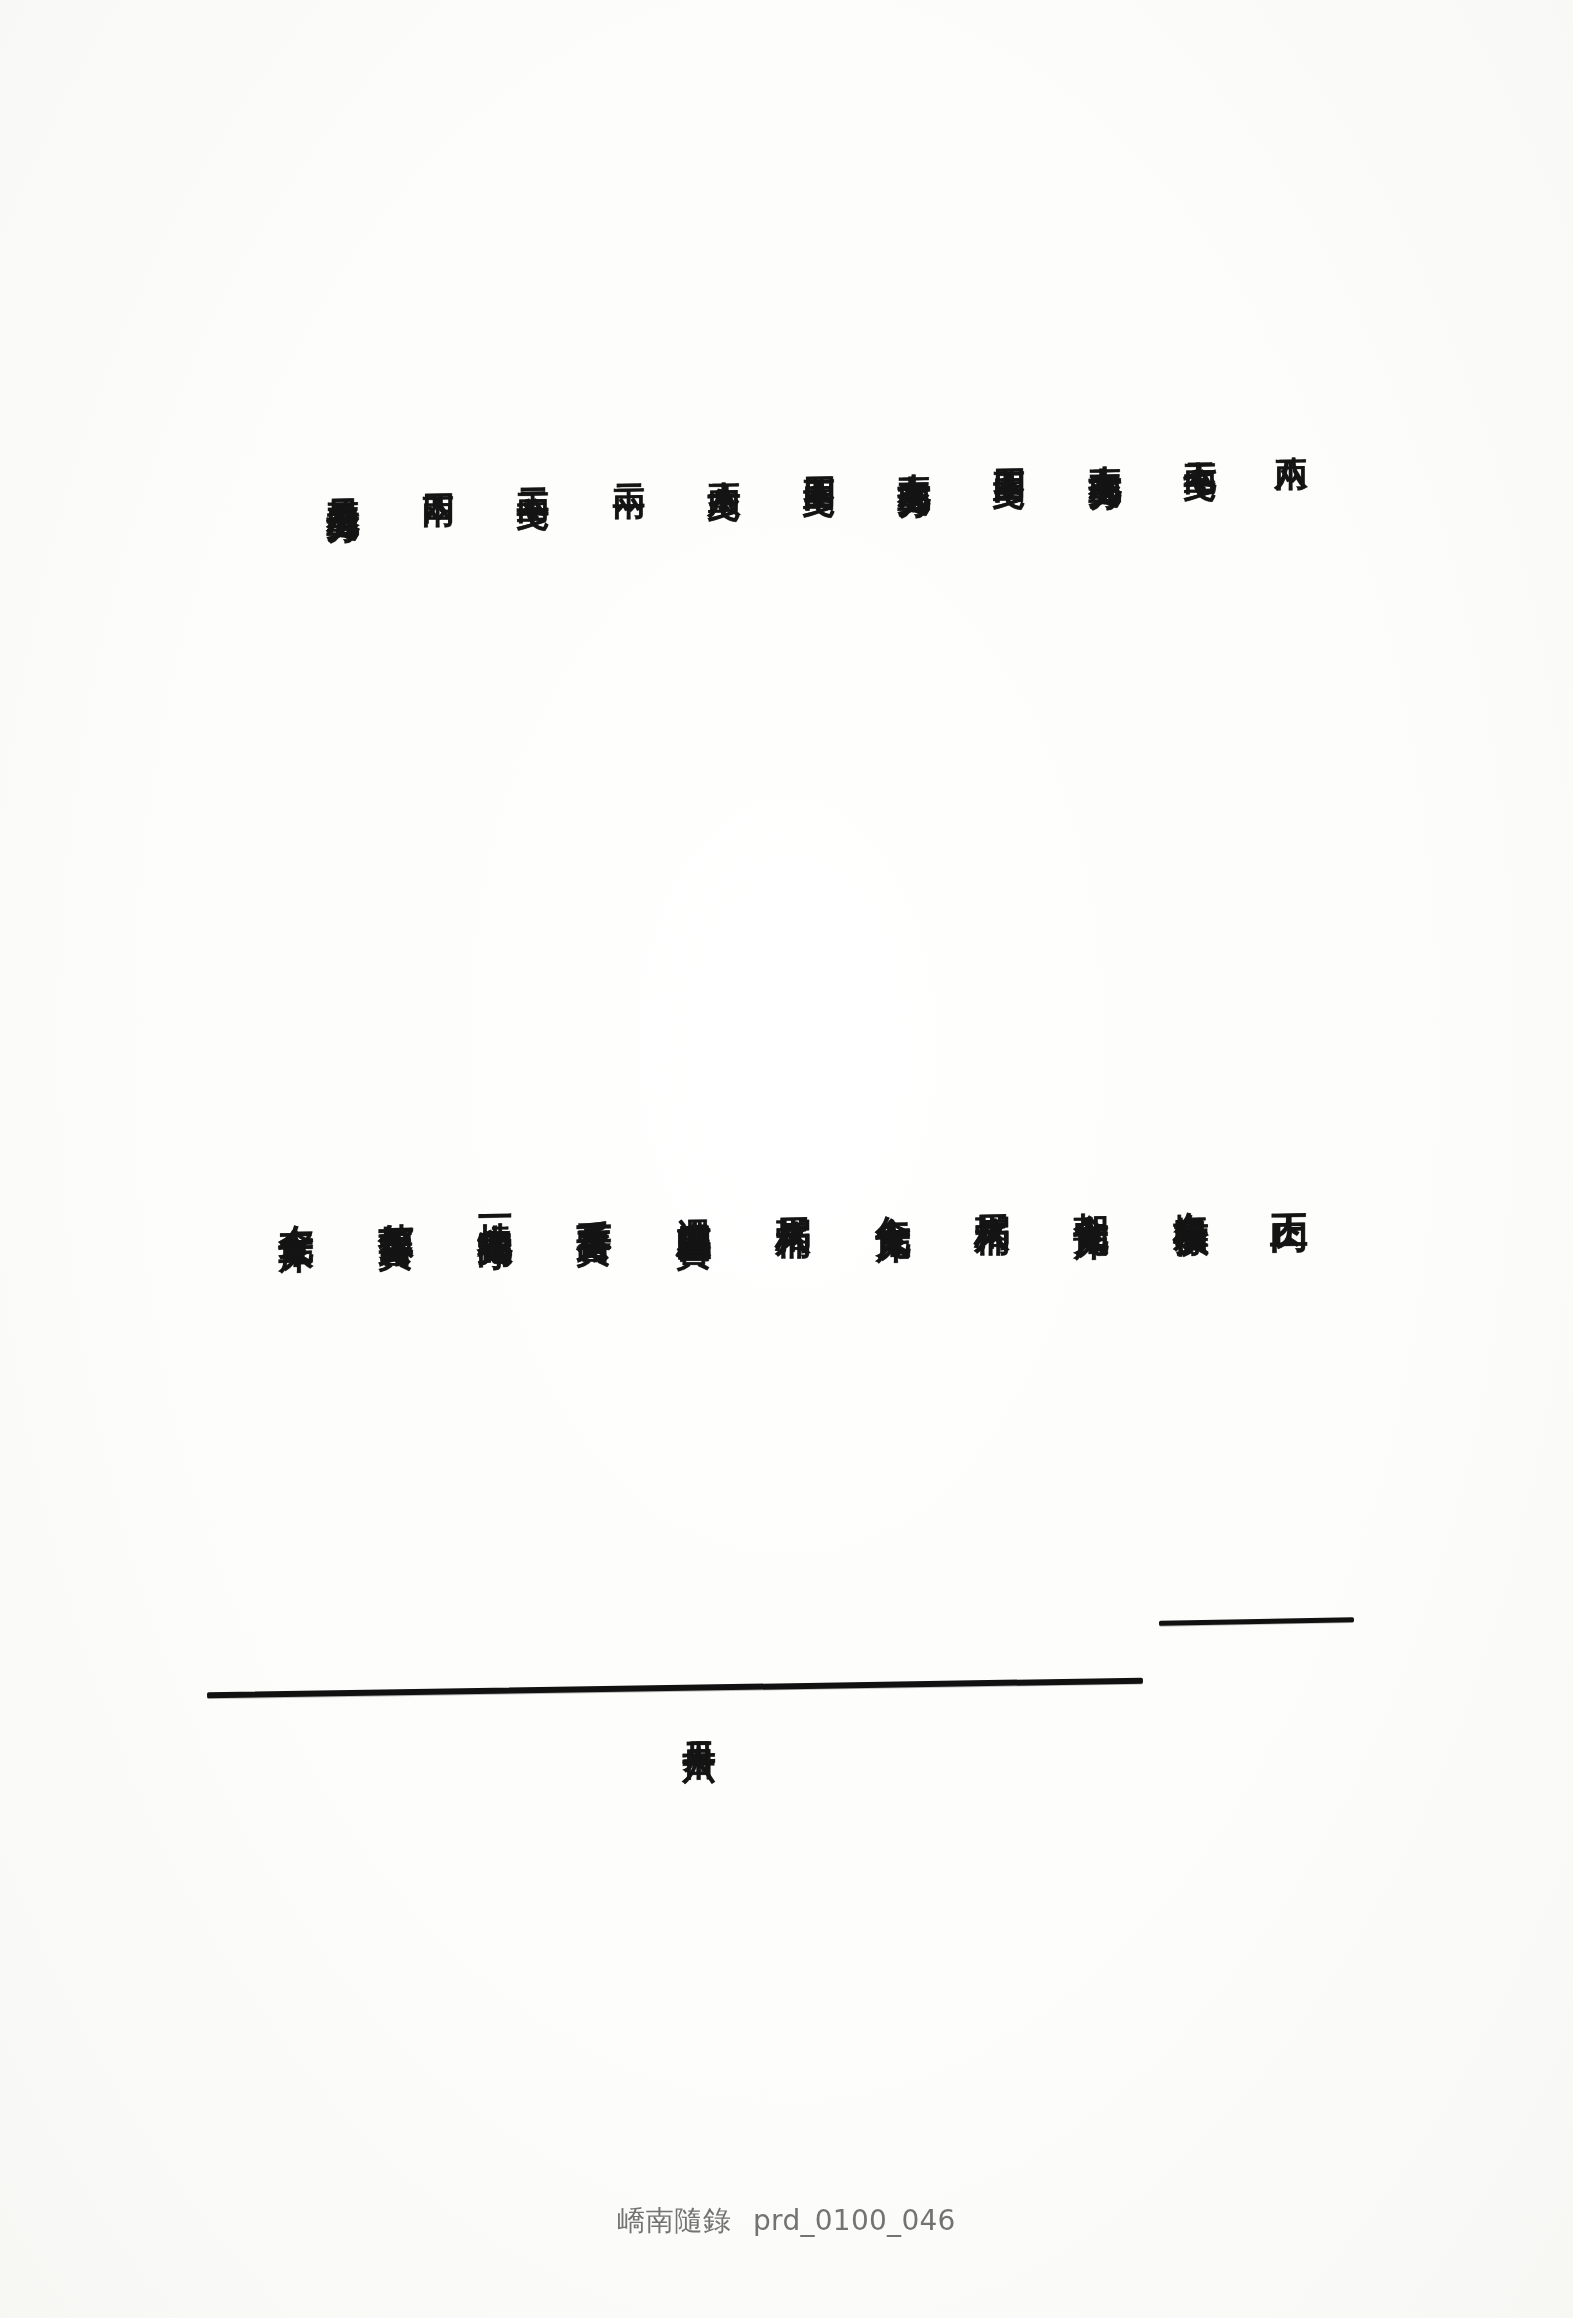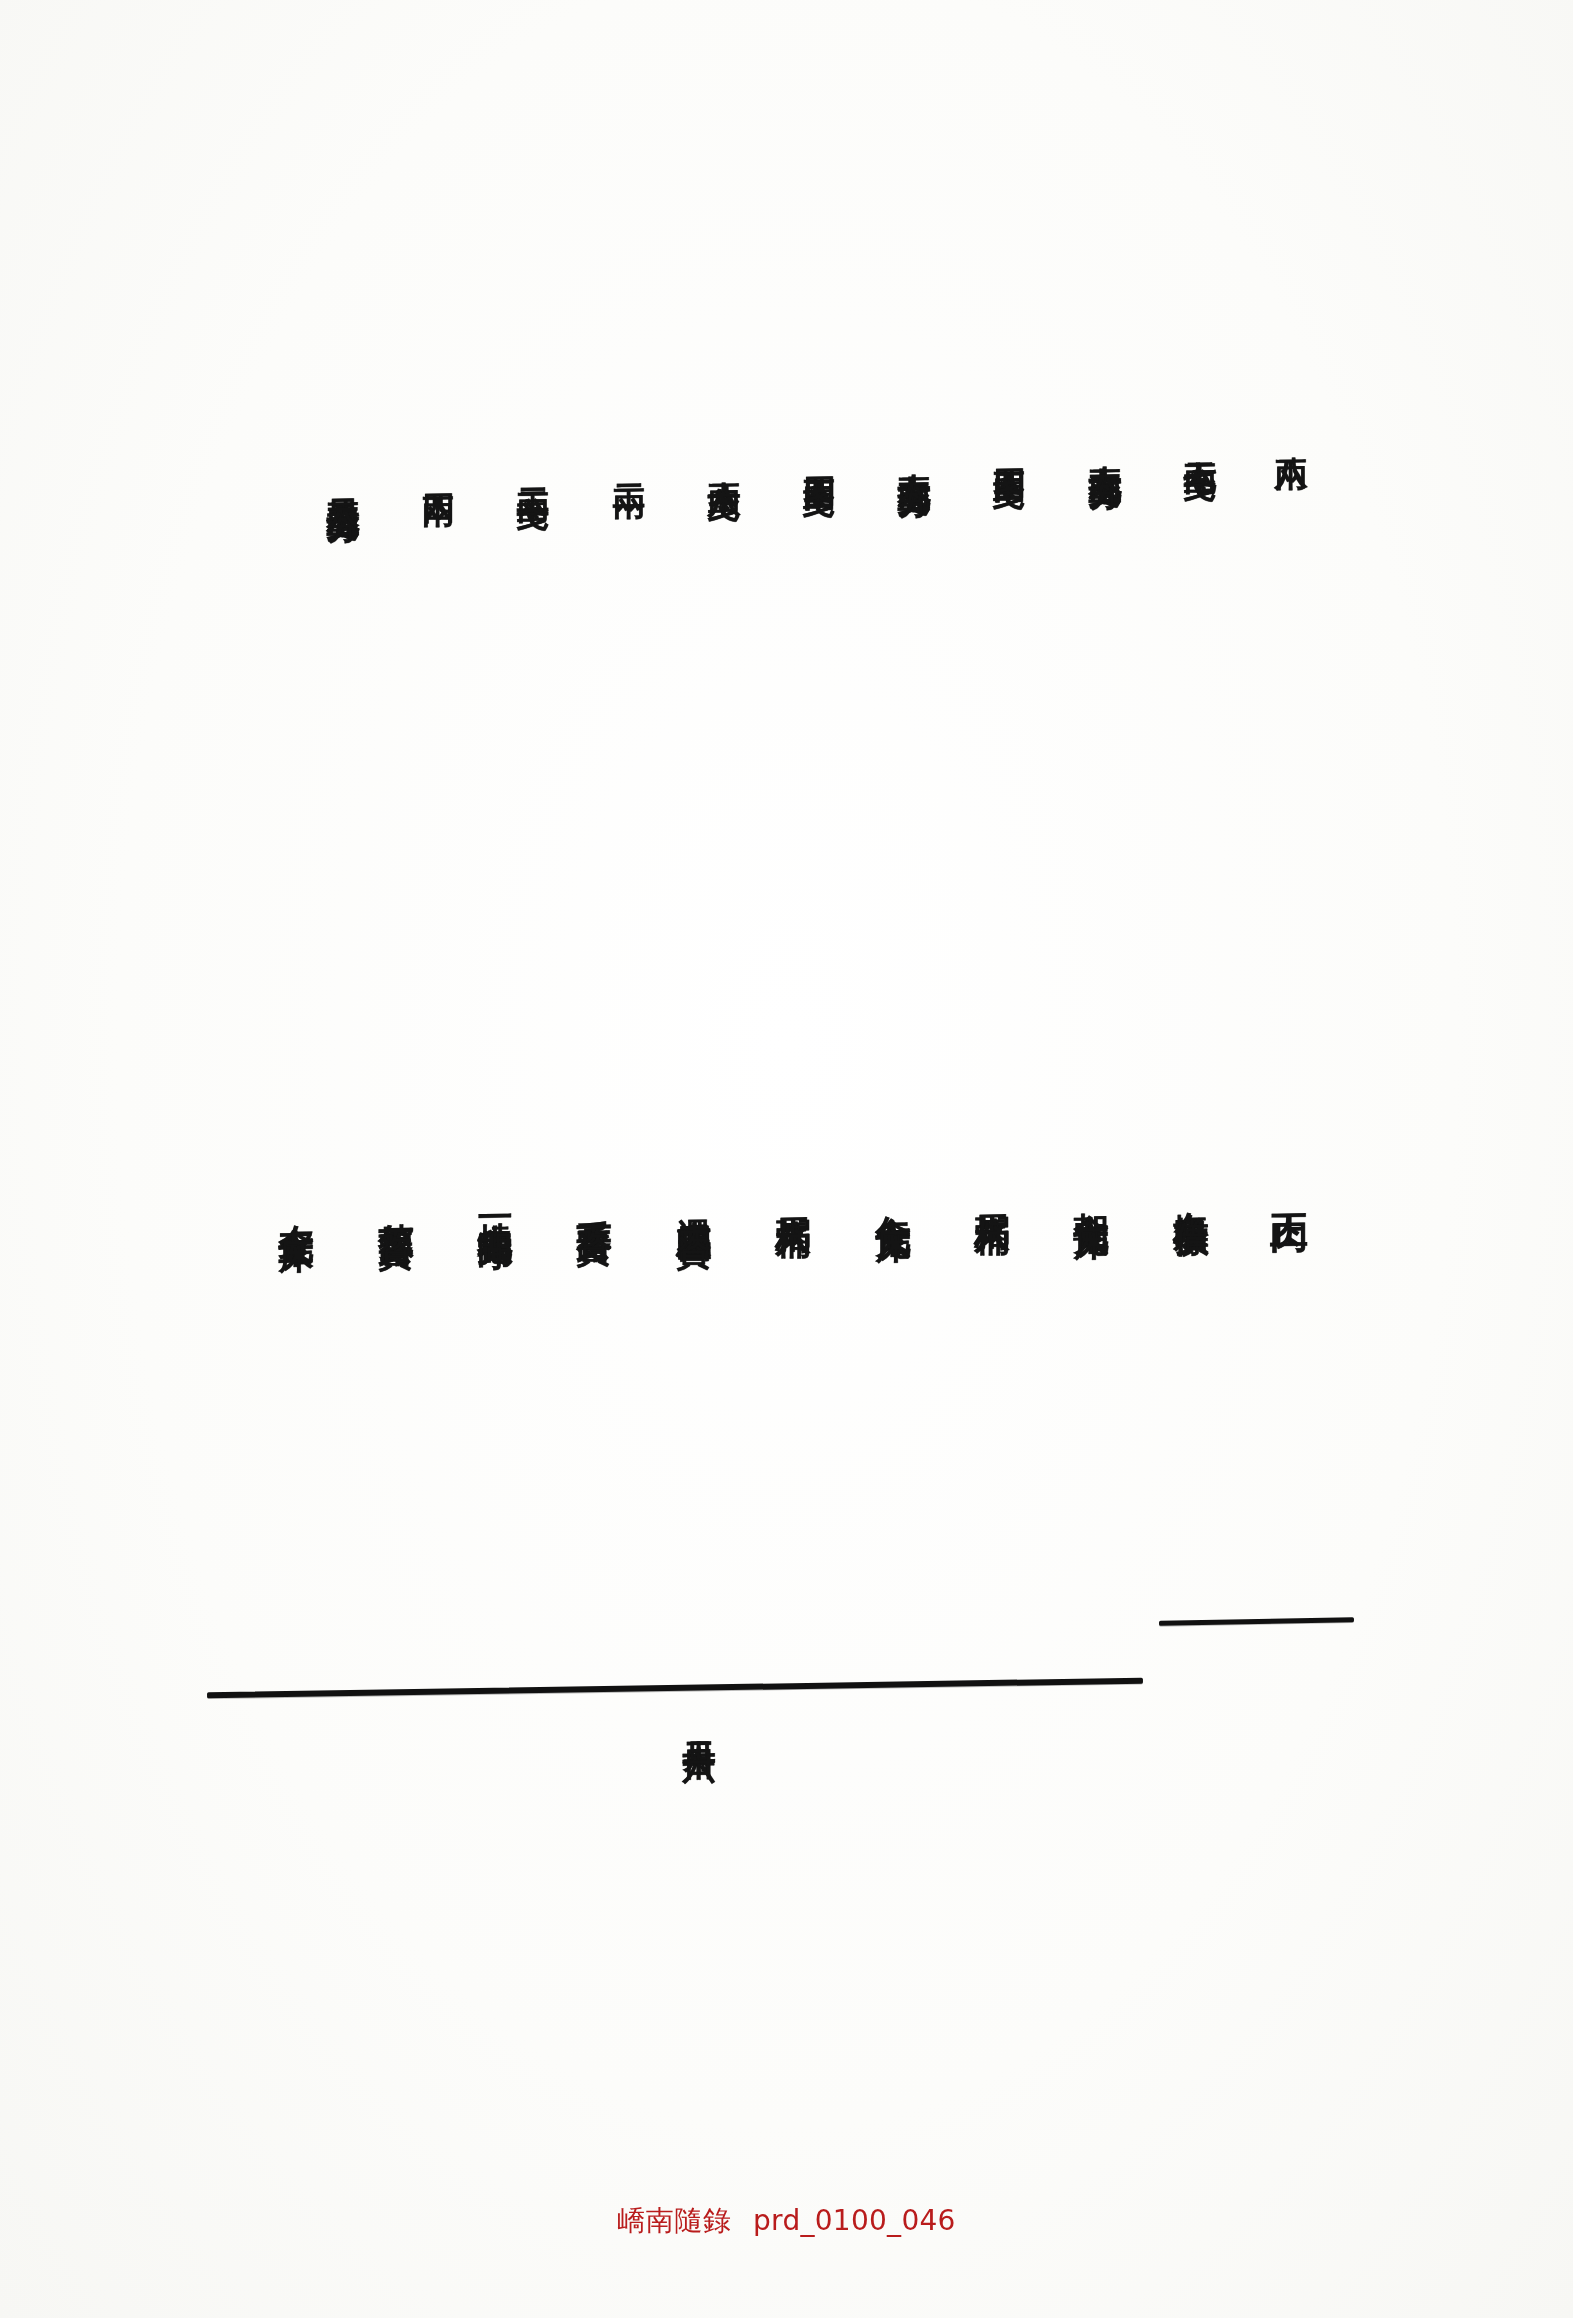--- a/index.html
+++ b/index.html
@@ -85,21 +85,21 @@
     font-size: 33px;
   }
 
   
   #footer {
     position: absolute;
     left: 0;
     bottom: 79px;
     width: 1573px;
     text-align: center;
-    color: #b91c1c;
+    color: #737373;
     font-size: 28px;
     letter-spacing: 0.02em;
     font-family: "DejaVu Serif", "Liberation Serif", serif;
   }
   #footer .title {
     font-weight: 400;
     margin-right: 21.5px;
   }
   #footer .folio {
     font-family: "DejaVu Sans", "Liberation Sans", sans-serif;

